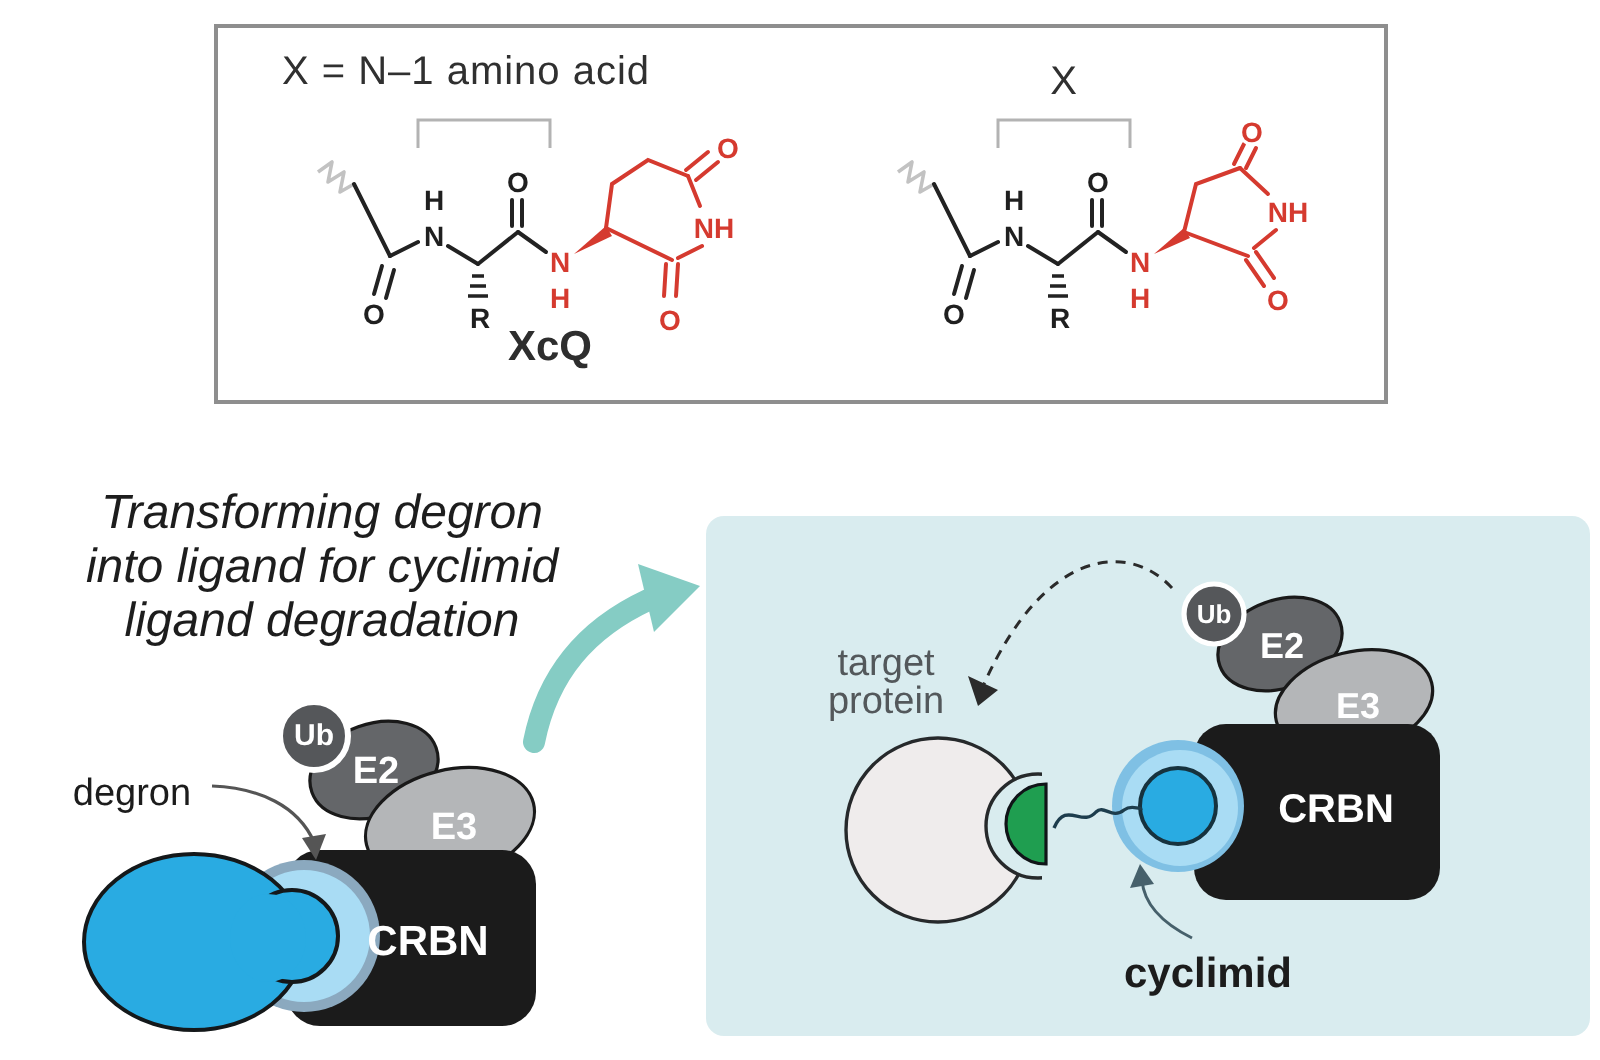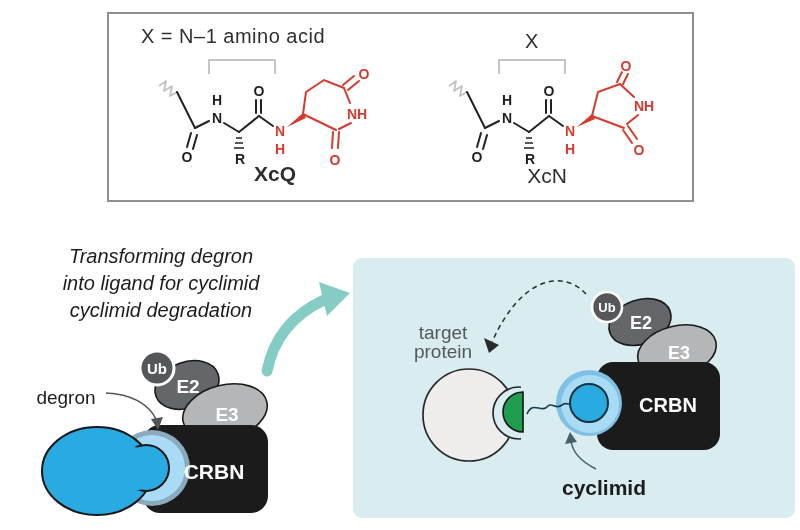--- a/index.html
+++ b/index.html
@@ -7,21 +7,21 @@
          font-family:"Liberation Sans",sans-serif;overflow:hidden;}
   .abs{position:absolute;}
   #top-box{left:107px;top:12px;width:583px;height:186px;border:2px solid #8e8e8e;background:#fff;}
   .mol-top-label{font-size:20px;color:#303030;text-align:center;letter-spacing:.5px;}
   #xcq-annotation{left:128px;top:25px;width:210px;}
   #xcn-annotation{left:482px;top:30px;width:100px;}
   .mol-name{font-size:21px;color:#2e2e2e;text-align:center;}
   #xcq-name{left:175px;top:162px;width:200px;font-weight:bold;}
   #xcn-name{left:447px;top:164px;width:200px;}
   #caption{left:8px;top:243px;width:306px;text-align:center;font-style:italic;
-           font-size:20px;line-height:27px;color:#1d1d1d;}
+           font-size:24px;line-height:27px;color:#1d1d1d;}
   svg{display:block;}
   .bond{stroke:#222222;stroke-width:2;fill:none;stroke-linecap:round;}
   .bond-red{stroke:#d53a2f;stroke-width:2;fill:none;stroke-linecap:round;}
   .squig{stroke:#c2c2c2;stroke-width:1.8;fill:none;stroke-linejoin:round;}
   .bracket{stroke:#b3b3b3;stroke-width:1.5;fill:none;}
   .dashw{stroke:#222222;stroke-width:1.7;}
   .atom{font:600 14px "Liberation Sans",sans-serif;text-anchor:middle;dominant-baseline:central;
         paint-order:stroke;stroke:#ffffff;stroke-width:3px;}
   .wlbl{fill:#ffffff;font-weight:bold;text-anchor:middle;dominant-baseline:central;
         font-family:"Liberation Sans",sans-serif;}
@@ -98,26 +98,25 @@
         <text x="114" y="39" class="atom" fill="#1f1f1f">O</text>
         <text x="135" y="79" class="atom" fill="#d53a2f">N</text>
         <text x="135" y="97" class="atom" fill="#d53a2f">H</text>
         <text x="191" y="14" class="atom" fill="#d53a2f">O</text>
         <text x="209" y="54" class="atom" fill="#d53a2f">NH</text>
         <text x="204" y="98" class="atom" fill="#d53a2f">O</text>
       </g>
   </svg>
 
   <div id="xcq-name" class="abs mol-name">XcQ</div>
-  <div id="xcn-name" class="abs mol-name">XcN</div>
 
   <div id="caption" class="abs">
     <div>Transforming degron</div>
     <div>into ligand for cyclimid</div>
-    <div>cyclimid degradation</div>
+    <div>ligand degradation</div>
   </div>
 
   <svg id="left-diagram" class="abs" style="left:0;top:230px" width="360" height="300" viewBox="0 0 360 300">
     <path d="M267,141 C274,106 294,84 324,70" stroke="#85ccc4" stroke-width="11" fill="none" stroke-linecap="round"></path>
     <polygon points="350,63 319,52 327,86" fill="#85ccc4"></polygon>
 
     <ellipse cx="187" cy="155" rx="33" ry="23" transform="rotate(-20 187 155)" fill="#646669" stroke="#191919" stroke-width="1.6"></ellipse>
     <text class="wlbl" font-size="19" x="188" y="156">E2</text>
     <circle cx="157" cy="138" r="17" fill="#55575a" stroke="#ffffff" stroke-width="3"></circle>
     <text class="wlbl" font-size="15" x="157" y="138">Ub</text>

